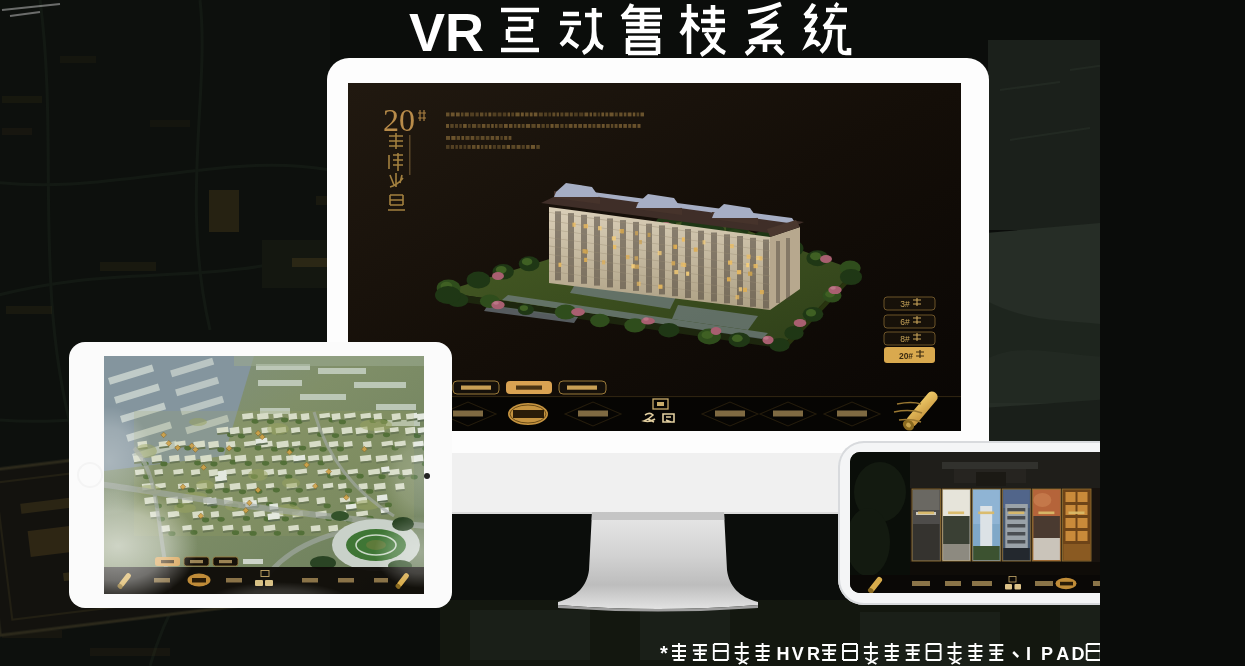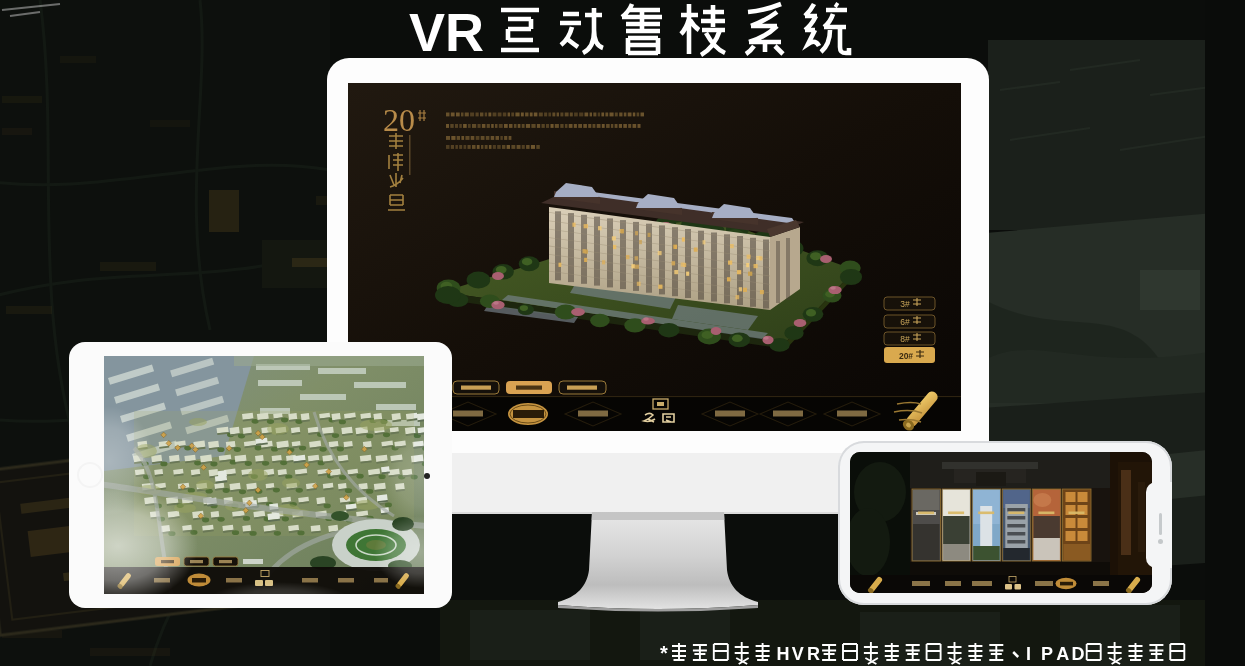--- a/index.html
+++ b/index.html
@@ -1,16 +1,16 @@
 <!DOCTYPE html>
 <html><head>
 <meta charset="utf-8">
 <style>
 html,body{margin:0;padding:0;background:#0a0c0a;}
-#page{position:relative;width:1205px;height:666px;overflow:hidden;background:#d946ef;font-family:"Liberation Sans",sans-serif;}
+#page{position:relative;width:1100px;height:666px;overflow:hidden;background:#d946ef;font-family:"Liberation Sans",sans-serif;}
 .abs{position:absolute;}
 </style>
 </head>
 <body>
 <div id="page">
 
 <svg class="abs" style="left:0;top:0" width="1245" height="666" viewBox="0 0 1245 666">
   <rect width="1245" height="666" fill="#0b0d0b"></rect>
 
   <rect x="0" y="0" width="330" height="666" fill="#0d100d"></rect>

